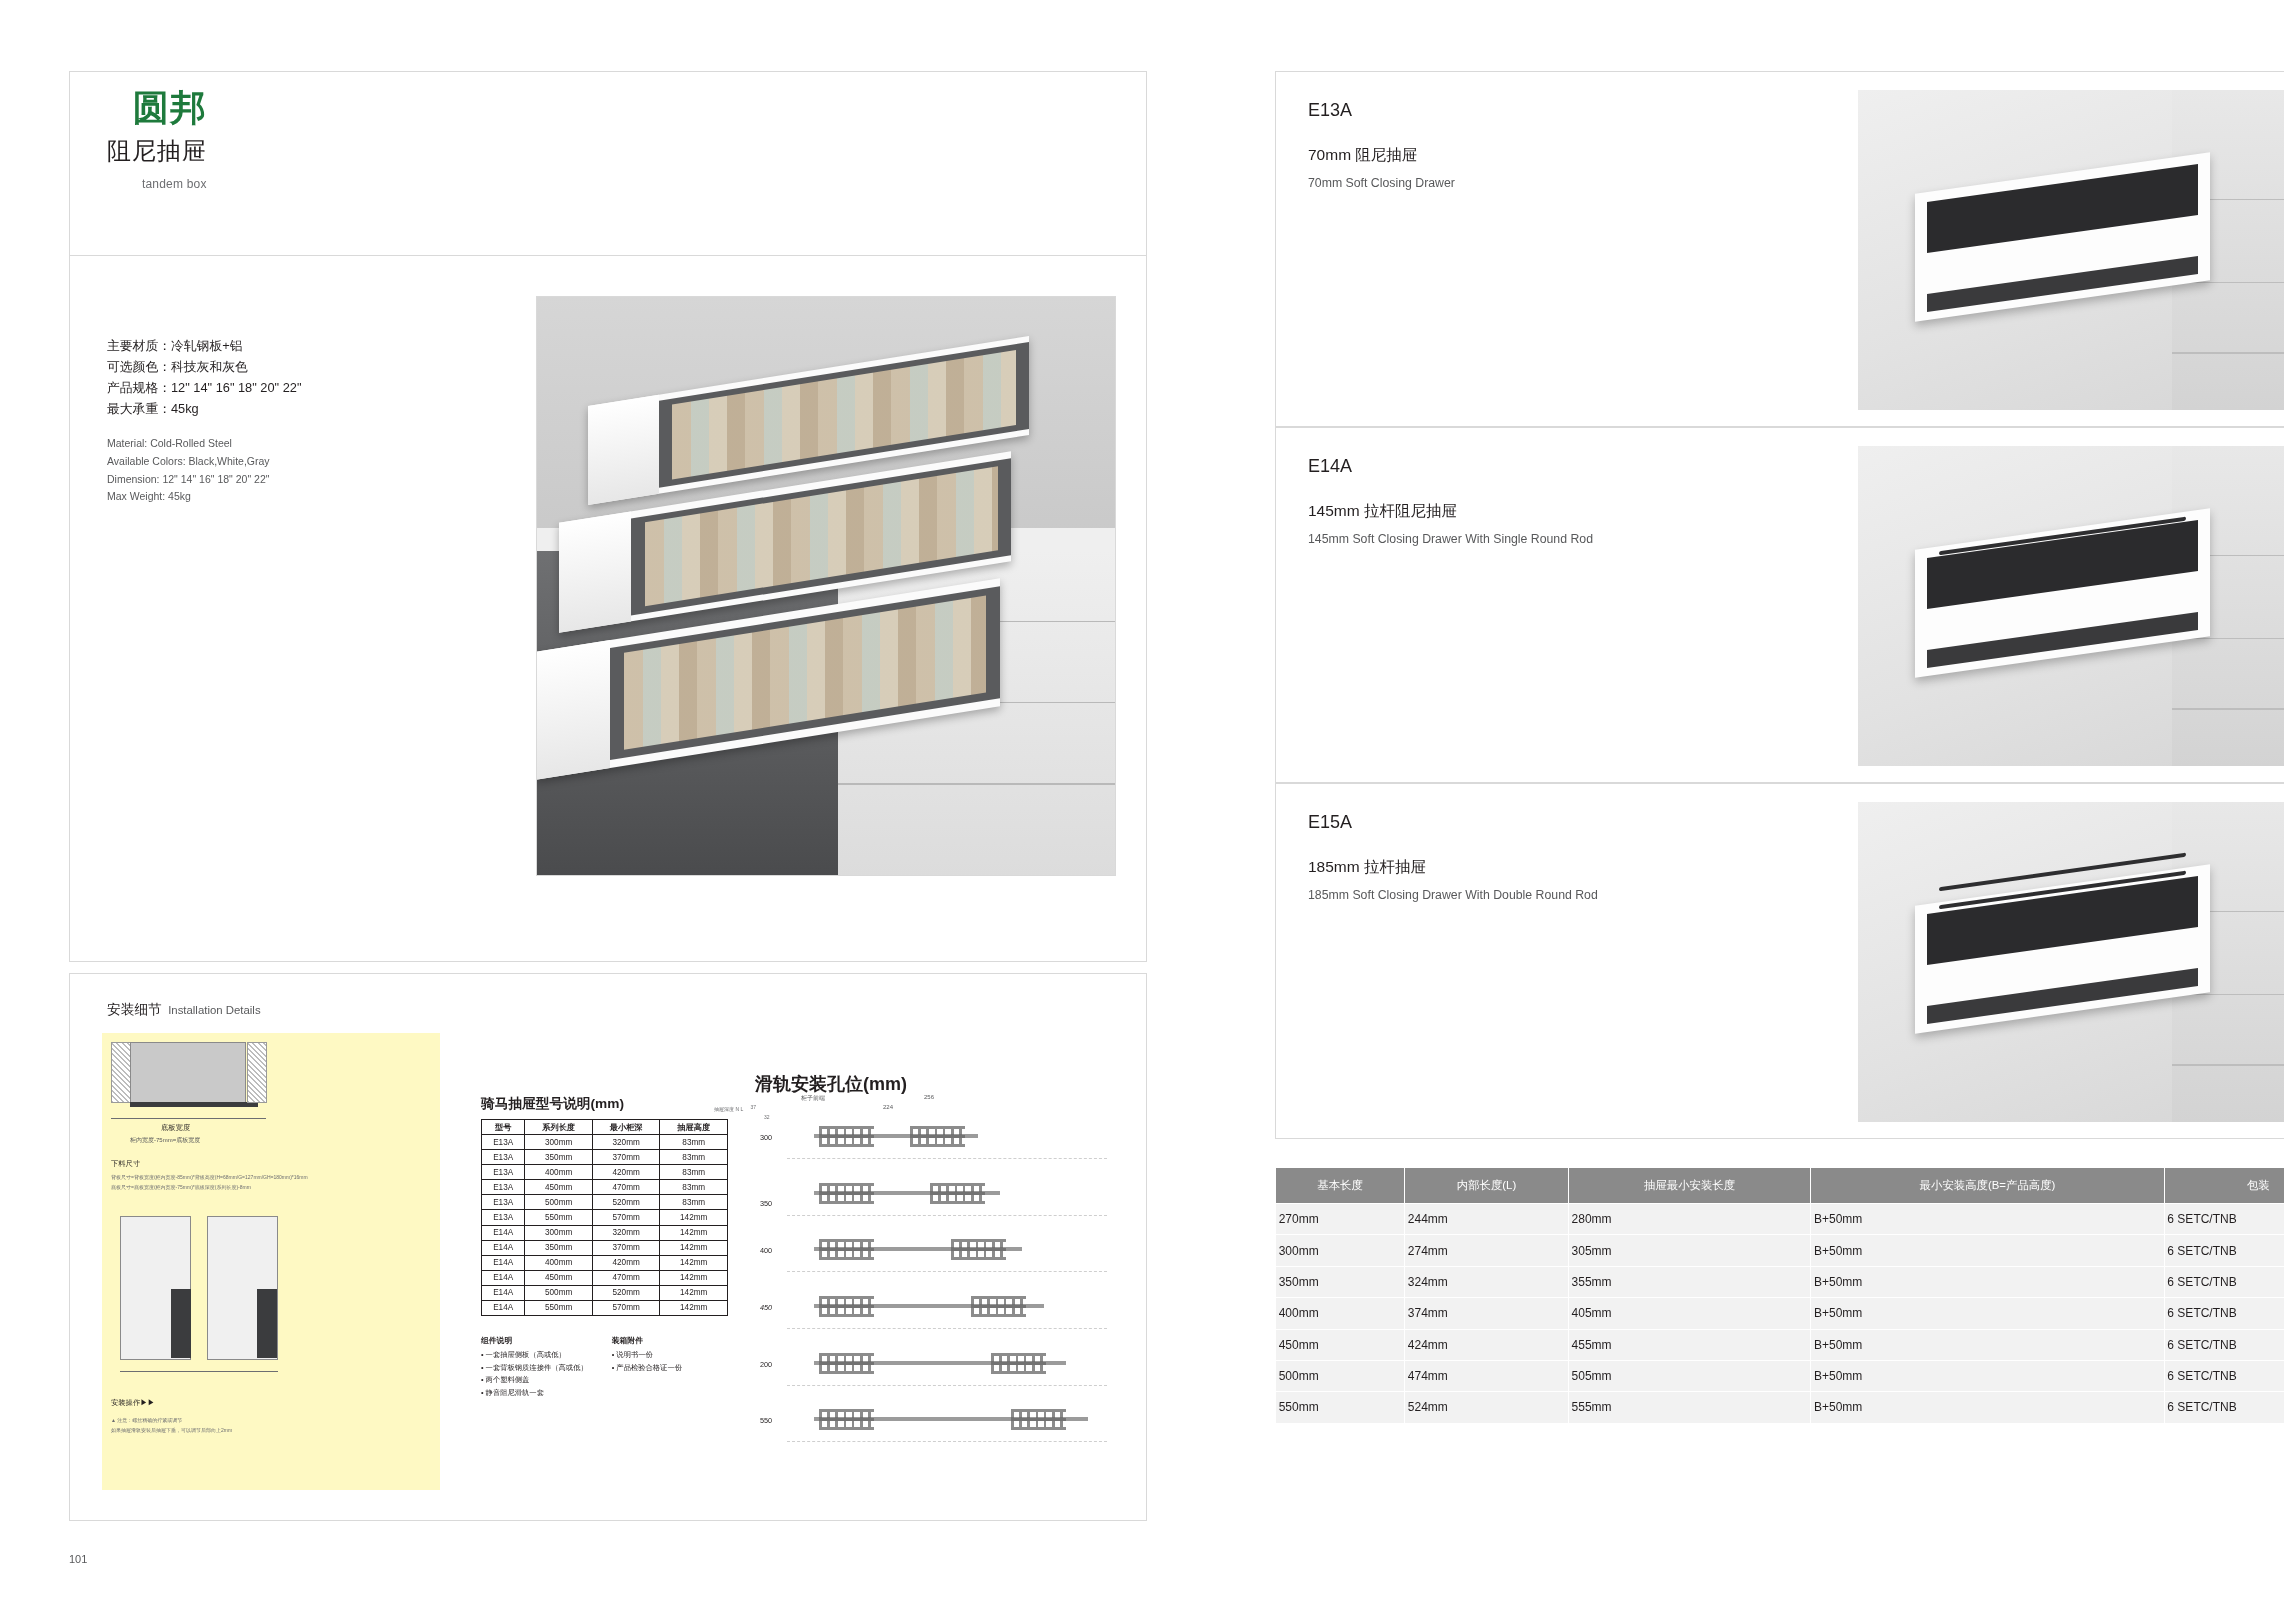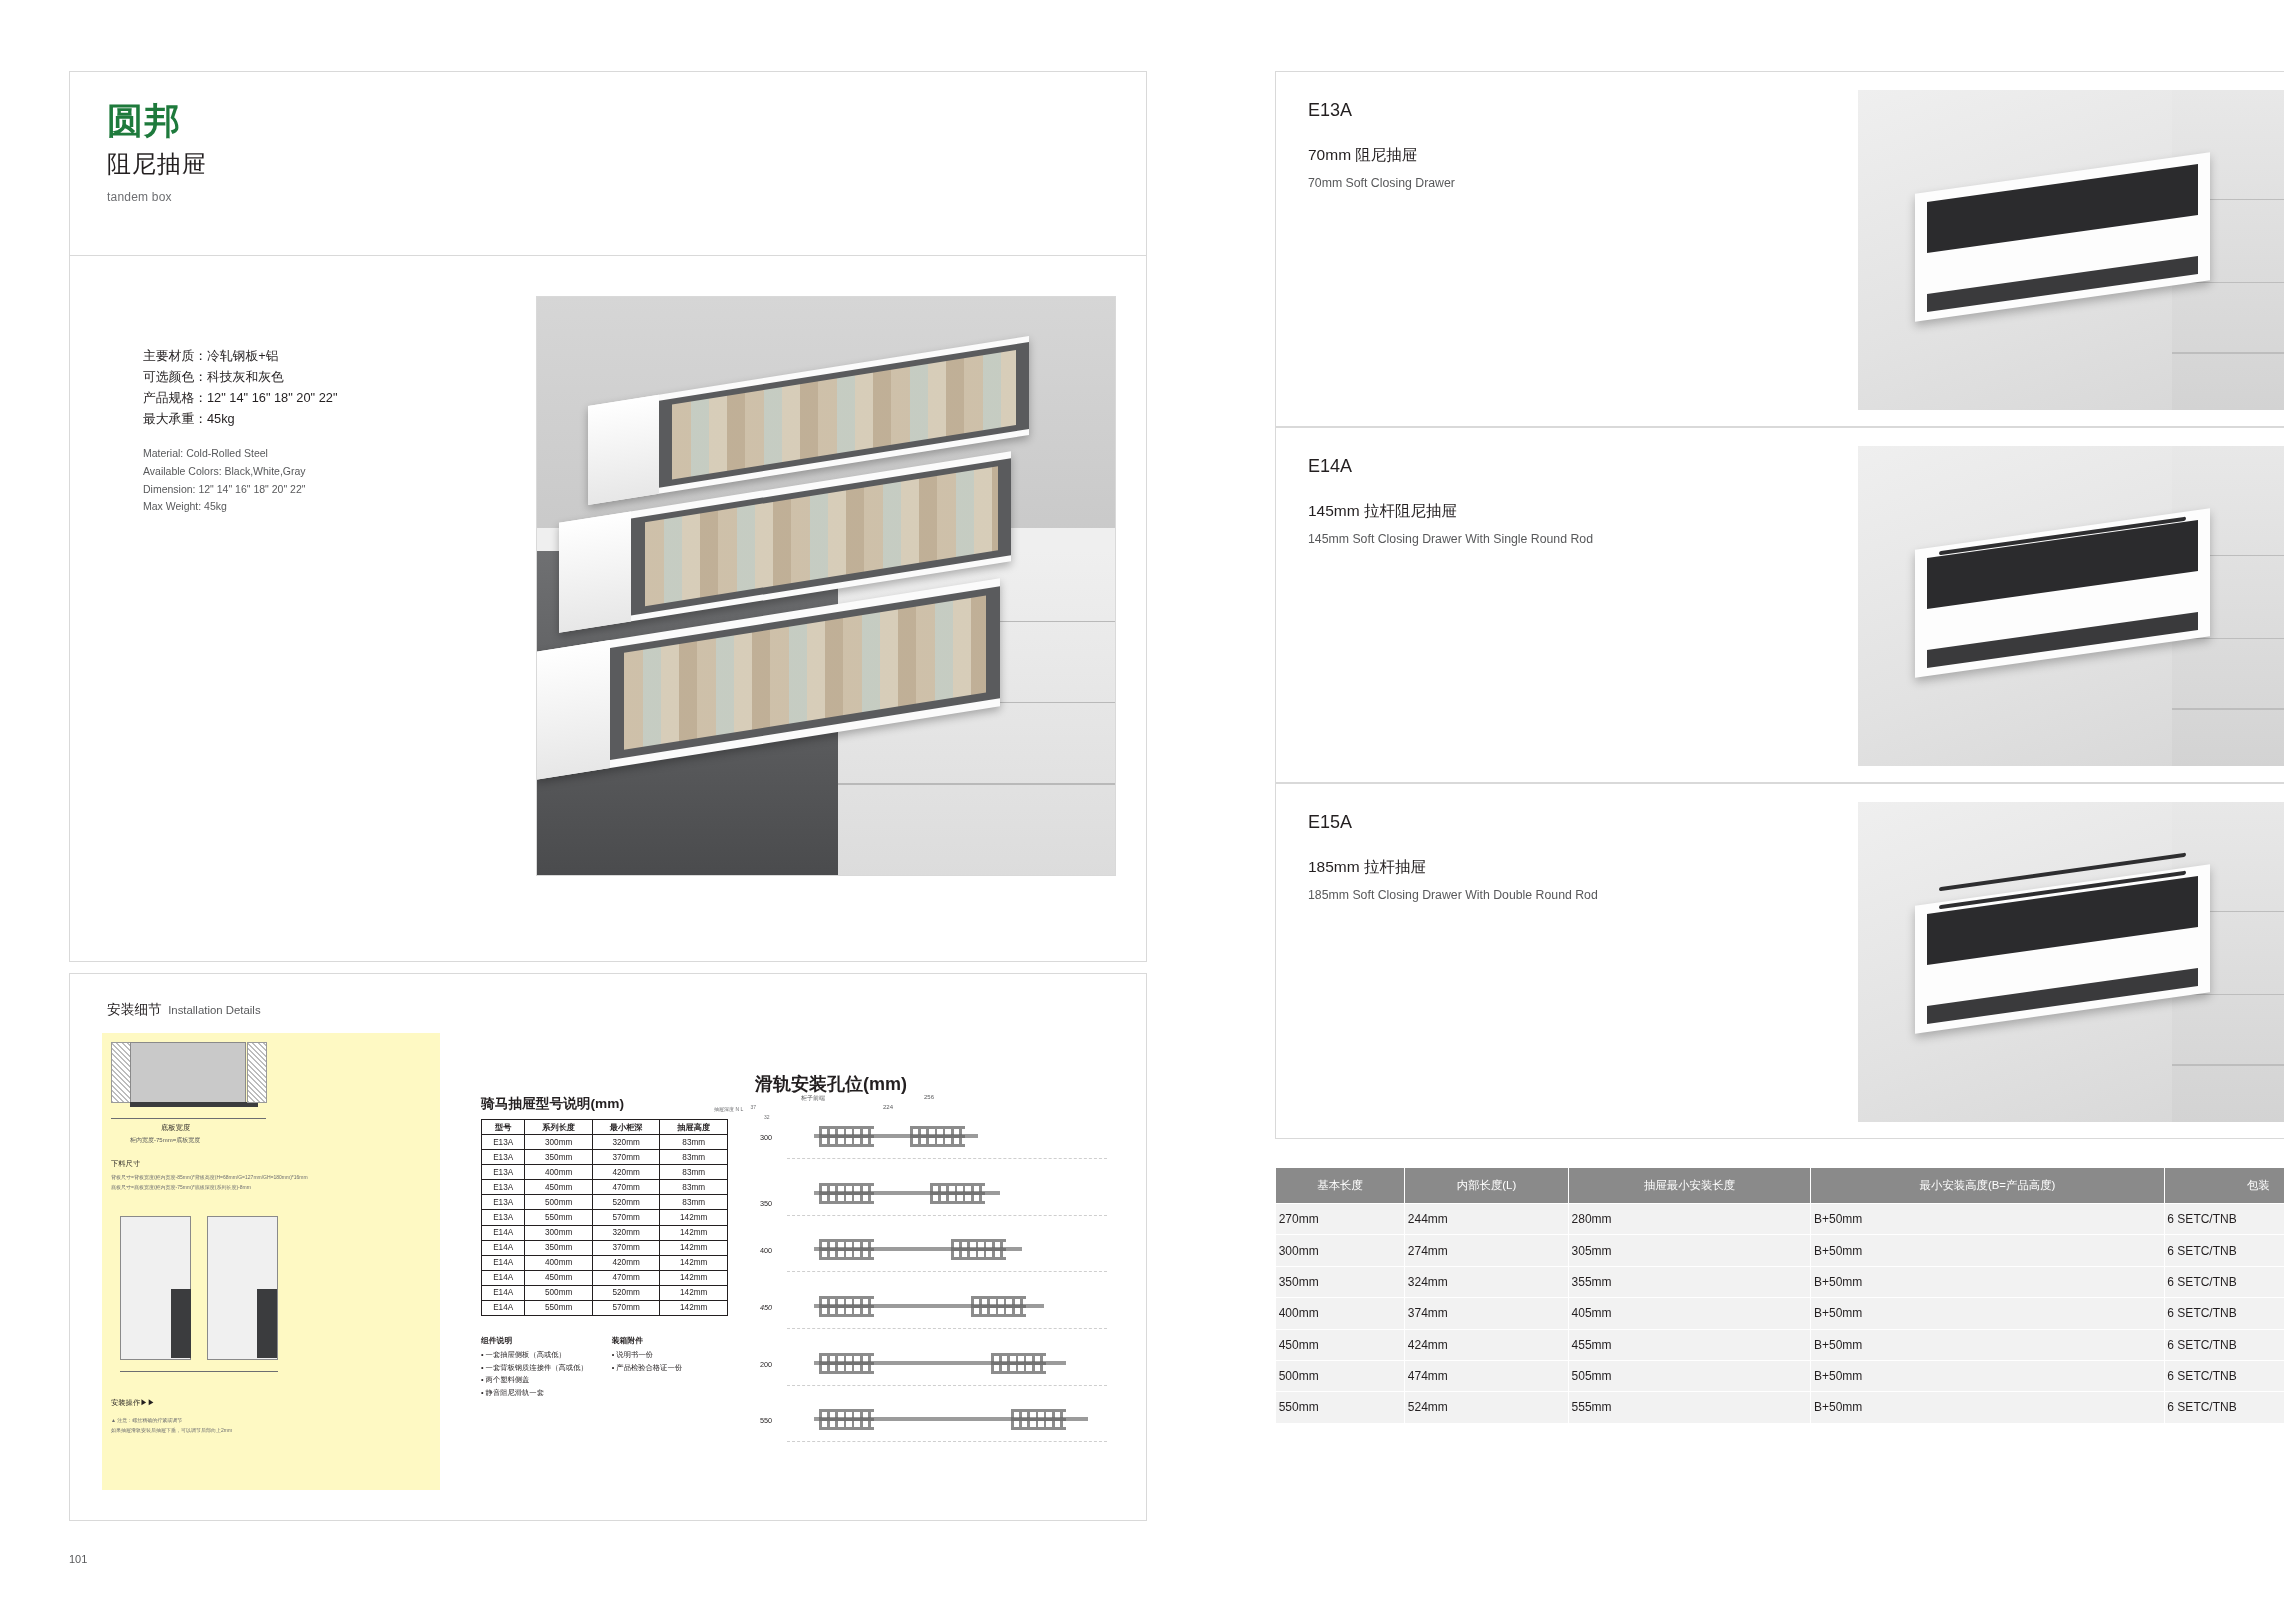--- a/index.html
+++ b/index.html
@@ -40,21 +40,22 @@
   }
   #left-bottom-panel {
     left: 69px;
     top: 973px;
     width: 1078px;
     height: 548px;
   }
   .brand-block {
     position: absolute;
     left: 37px;
-    top: 29px;
+    top: 16px;
+    text-align: right;
   }
   .brand-cn {
     font-size: 36px;
     font-weight: bold;
     color: #1e7a3c;
     letter-spacing: 0.9px;
     line-height: 1.1;
   }
   .brand-sub {
     font-size: 24px;
@@ -72,23 +73,22 @@
     position: absolute;
     left: 0;
     top: 183px;
     width: 100%;
     height: 0.9px;
     background: #d9d9d9;
   }
   .specs {
     position: absolute;
     left: 37px;
-    top: 273px;
+    top: 263px;
     width: 375px;
-    margin-left: 36px;
   }
   .specs .cn-line {
     font-size: 12.8px;
     line-height: 1.65;
     color: #231f20;
   }
   .specs .en-block {
     margin-top: 15.5px;
   }
   .specs .en-line {

